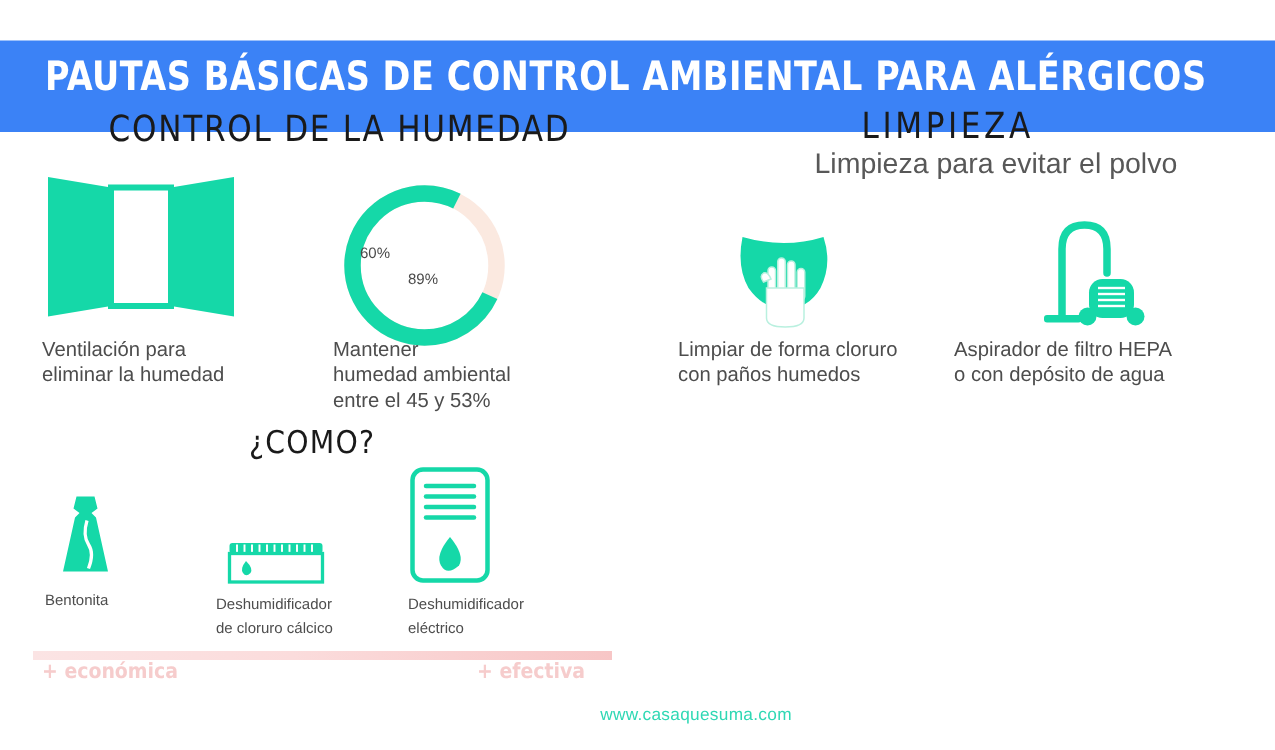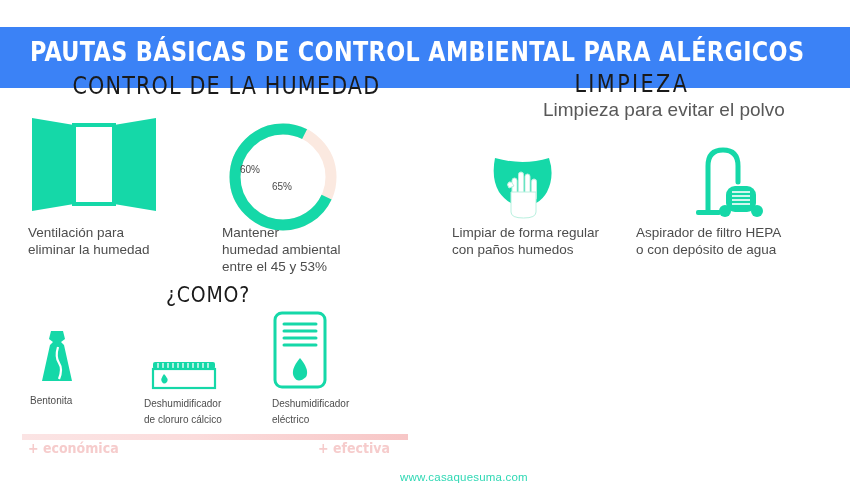--- a/index.html
+++ b/index.html
@@ -224,21 +224,21 @@
 
 <div id="donut-chart">
   <svg viewBox="0 0 118 118" width="118" height="118">
 
     <circle cx="59" cy="59" r="48" fill="none" stroke="#fbe9e0" stroke-width="11" stroke-dasharray="301.6" stroke-dashoffset="0" transform="rotate(-90 59 59)"></circle>
 
     <circle cx="59" cy="59" r="48" fill="none" stroke="#15d8a8" stroke-width="11" stroke-dasharray="228 73.6" stroke-dashoffset="-96" transform="rotate(-90 59 59)" stroke-linecap="butt"></circle>
   </svg>
 </div>
 <div class="donut-label" id="donut-label-a">60%</div>
-<div class="donut-label" id="donut-label-b">65%</div>
+<div class="donut-label" id="donut-label-b">89%</div>
 
 <div class="caption" id="caption-ventilacion">Ventilación para
 eliminar la humedad</div>
 <div class="caption" id="caption-mantener">Mantener
 humedad ambiental
 entre el 45 y 53%</div>
 
 <div class="section-heading" id="heading-limpieza">LIMPIEZA</div>
 <div id="subheading-limpieza">Limpieza  para evitar el polvo</div>
 
@@ -271,21 +271,21 @@
       <line x1="40" y1="54" x2="58" y2="54"></line>
       <line x1="40" y1="58" x2="58" y2="58"></line>
       <line x1="40" y1="62" x2="58" y2="62"></line>
     </g>
 
     <circle cx="33" cy="69" r="6" fill="#15d8a8"></circle>
     <circle cx="65" cy="69" r="6" fill="#15d8a8"></circle>
   </svg>
 </div>
 
-<div class="caption" id="caption-limpiar">Limpiar de forma regular
+<div class="caption" id="caption-limpiar">Limpiar de forma cloruro
 con paños humedos</div>
 <div class="caption" id="caption-aspirador">Aspirador de filtro HEPA
 o con depósito de agua</div>
 
 <div id="heading-como">¿COMO?</div>
 
 <div id="icon-bentonita">
   <svg viewBox="0 0 46 58" width="46" height="58">
     <path d="M17,2 L29,2 L31,10 L27,13 L30,16 L38,52 L8,52 L16,16 L19,13 L15,10 Z" fill="#15d8a8"></path>
     <path d="M24,18 Q21,28 25,34 Q29,40 25,50" fill="none" stroke="#ffffff" stroke-width="2.2"></path>

